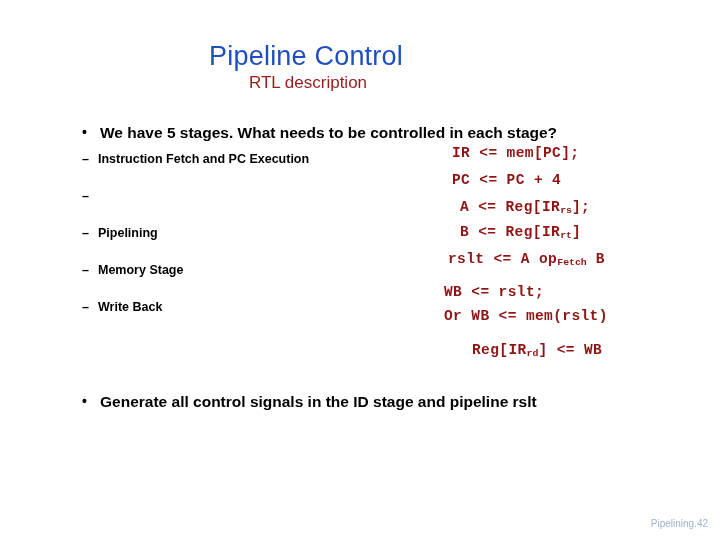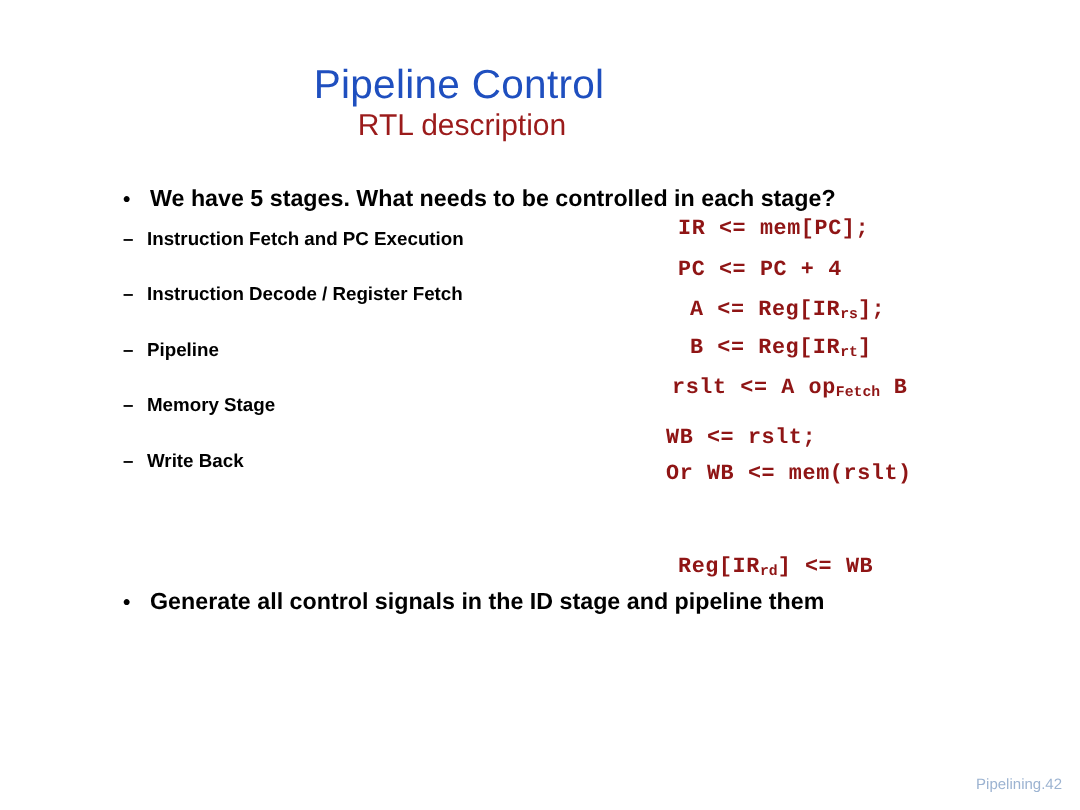--- a/index.html
+++ b/index.html
@@ -28,21 +28,21 @@
     font-family: "Liberation Sans", sans-serif;
     font-size: 27px;
     font-weight: normal;
     color: #1F4FBF;
     letter-spacing: 0.2px;
     line-height: 1.05;
     margin: 0;
   }
   #slide-subtitle {
     font-family: "Liberation Sans", sans-serif;
-    font-size: 20px;
+    font-size: 17px;
     font-weight: normal;
     color: #9B1B1B;
     margin: 4px 0 0 4px;
     line-height: 1.05;
   }
 
   
   #bullets-col {
     position: absolute;
     left: 82px;
@@ -155,52 +155,51 @@
       <span class="bullet-text">We have 5 stages.  What needs to be controlled in each stage?</span>
     </div>
 
     <div class="sub-list">
       <div class="sub-row">
         <span class="sub-mark">–</span>
         <span class="sub-text">Instruction Fetch and PC Execution</span>
       </div>
       <div class="sub-row">
         <span class="sub-mark">–</span>
-        <span class="sub-text">Instruction Decode / Register Fetch</span>
-      </div>
-      <div class="sub-row">
-        <span class="sub-mark">–</span>
-        <span class="sub-text">Pipeline</span>
+      </div>
+      <div class="sub-row">
+        <span class="sub-mark">–</span>
+        <span class="sub-text">Pipelining</span>
       </div>
       <div class="sub-row">
         <span class="sub-mark">–</span>
         <span class="sub-text">Memory Stage</span>
       </div>
       <div class="sub-row">
         <span class="sub-mark">–</span>
         <span class="sub-text">Write Back</span>
       </div>
     </div>
 
   </div>
 
   <div id="bullet-generate">
     <div class="bullet-row">
       <span class="bullet-mark">•</span>
-      <span class="bullet-text">Generate all control signals in the ID stage and pipeline them</span>
+      <span class="bullet-text">Generate all control signals in the ID stage and pipeline rslt</span>
     </div>
   </div>
 
   <div id="rtl-col" style="position: absolute;">
       <div class="rtl-line" style="position: absolute; left: 14px; top: 0px;"><span>IR &lt;= mem[PC];</span></div>
       <div class="rtl-line" style="position: absolute; left: 14px; top: 27px; text-align: right;"><span>PC &lt;= PC + 4</span></div>
       <div class="rtl-line" style="position: absolute; left: 22px; top: 54px; text-align: center;"><span>A &lt;= Reg[IR</span><sub>rs</sub><span>];</span></div>
       <div class="rtl-line" style="position: absolute; left: 22px; top: 79px;"><span>B &lt;= Reg[IR</span><sub>rt</sub><span>]</span></div>
       <div class="rtl-line" style="position: absolute; left: 10px; top: 106px;"><span>rslt &lt;= A op</span><sub>Fetch</sub><span> B</span></div>
       <div class="rtl-line" style="position: absolute; left: 6px; top: 139px;"><span>WB &lt;= rslt;</span></div>
       <div class="rtl-line" style="position: absolute; left: 6px; top: 163px;"><span>Or WB &lt;= mem(rslt)</span></div>
-      <div class="rtl-line" style="position: absolute; left: 14px; top: 197px; margin-top: 28px;"><span>Reg[IR</span><sub>rd</sub><span>] &lt;= WB</span></div>
+      <div class="rtl-line" style="position: absolute; left: 34px; top: 197px;"><span>Reg[IR</span><sub>rd</sub><span>] &lt;= WB</span></div>
     </div>
 
   <div id="footer-date">10/1/16</div>
   <div id="footer-note">Pipelining.42</div>
 
 </div>
 
 </body></html>

